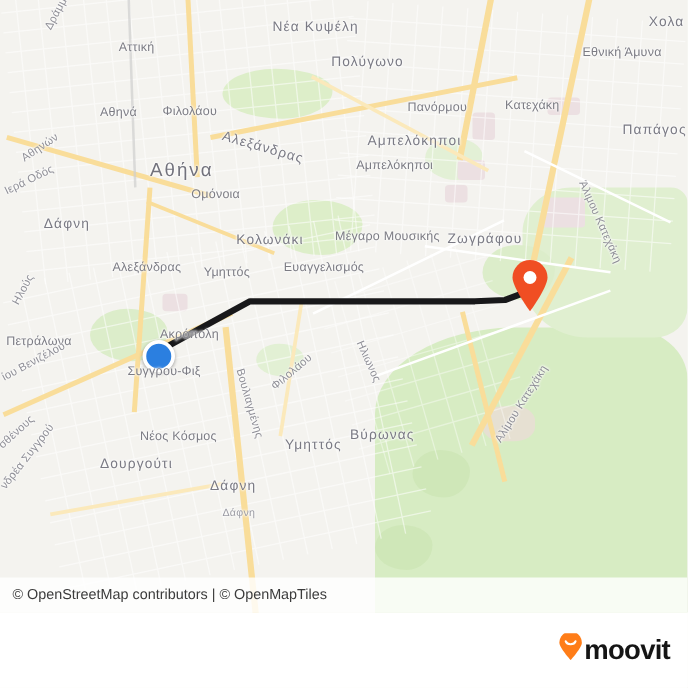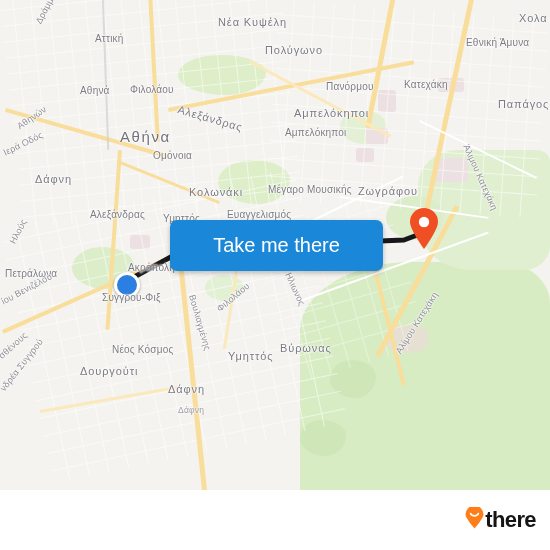--- a/index.html
+++ b/index.html
@@ -264,31 +264,31 @@
         <div class="lbl place" style="left: 112px; top: 344px;">Νέος Κόσμος</div>
         <div class="lbl medium" style="left: 228px; top: 350px;">Υμηττός</div>
         <div class="lbl medium" style="left: 80px; top: 365px;">Δουργούτι</div>
         <div class="lbl road-lbl" style="left: 0px; top: 352px; transform: rotate(-42deg);">σθένους</div>
         <div class="lbl road-lbl" style="left: 2px; top: 385px; transform: rotate(-52deg);">νδρέα Συγγρού</div>
         <div class="lbl medium" style="left: 168px; top: 383px;">Δάφνη</div>
         <div class="lbl sub" style="left: 178px; top: 405px;">Δάφνη</div>
         <div class="lbl road-lbl" style="left: 398px; top: 348px; transform: rotate(-58deg);">Αλίμου Κατεχάκη</div>
       </div>
 
-    <button class="tmt">
-      <span>Take me there</span>
-    </button>
-
+
+    <div class="attrib">
+      <span>© OpenStreetMap contributors | © OpenMapTiles</span>
+    </div>
   </div>
 
   <div class="footer">
     <div class="logo">
       <span>
         <svg width="19" height="22" viewBox="0 0 19 22">
           <path d="M9.5 21.5 C9.5 21.5 18.5 11.5 18.5 7.6 A9 9 0 1 0 0.5 7.6 C0.5 11.5 9.5 21.5 9.5 21.5 Z" fill="#ff7d18"></path>
           <path d="M5.6 6.6 C6.6 9.6 12.4 9.6 13.4 6.6" stroke="#fff" stroke-width="1.7" fill="none" stroke-linecap="round"></path>
         </svg>
       </span>
-      <span class="logo-text">there</span>
+      <span class="logo-text">moovit</span>
     </div>
   </div>
 
 </div>
 
 </body></html>

